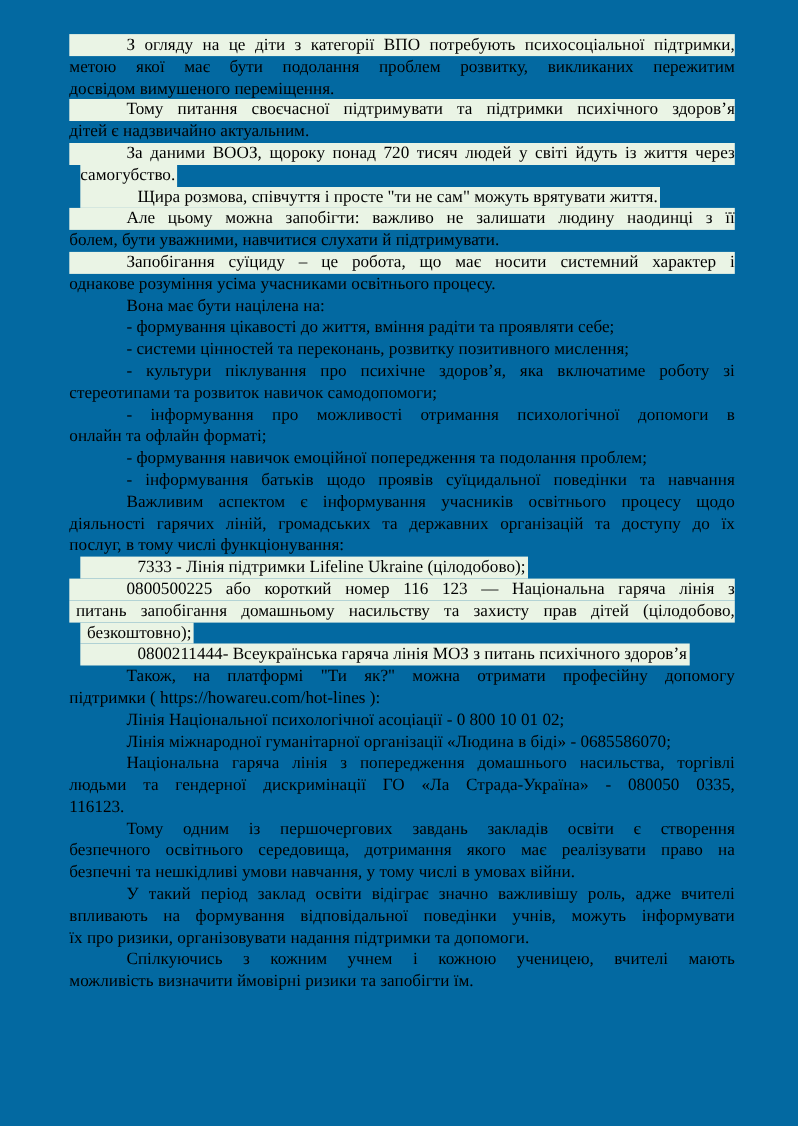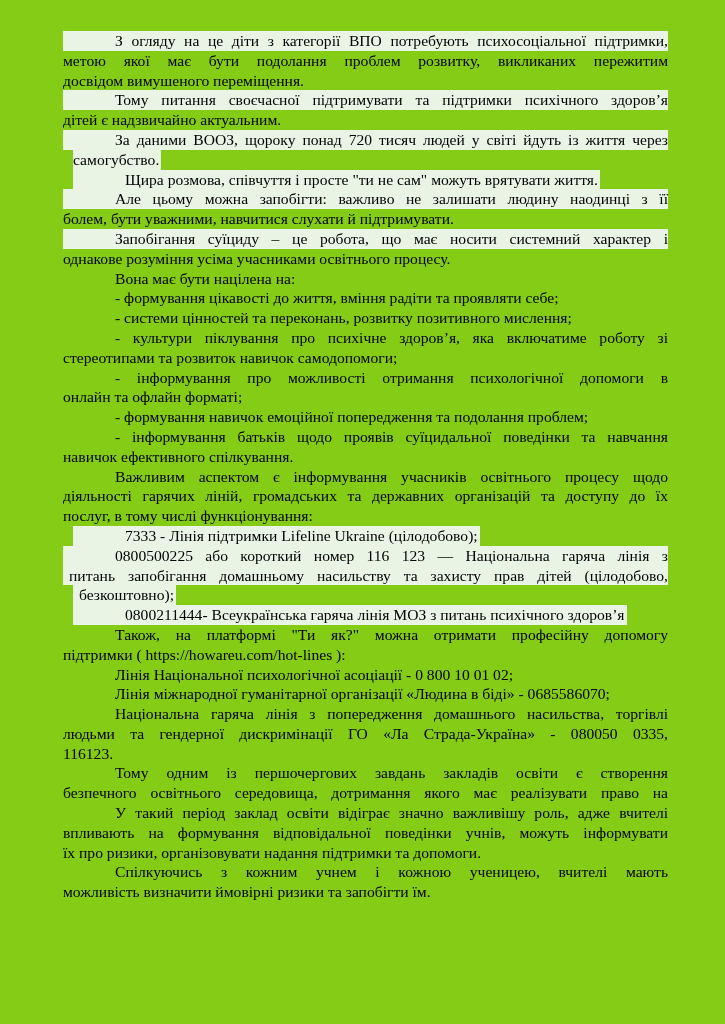--- a/index.html
+++ b/index.html
@@ -33,21 +33,21 @@
   .line.hl:not(.j) {
     width: -moz-fit-content;
     width: fit-content;
     padding-right: 2px;
     margin-left: 10px;
   }
 </style>
 </head>
 <body>
 
-<div class="page" style="background: #84cc16; color: rgb(0, 0, 0);">
+<div class="page" style="background: #0369a1; color: rgb(0, 0, 0);">
   <div>
       <div class="paragraph">
         <div class="line j ind hl">З огляду на це діти з категорії ВПО потребують психосоціальної підтримки,</div>
         <div class="line j">метою якої має бути подолання проблем розвитку, викликаних пережитим</div>
         <div class="line">досвідом вимушеного переміщення.</div>
       </div>
       <div class="paragraph">
         <div class="line j ind hl">Тому питання своєчасної підтримувати та підтримки психічного здоров’я</div>
         <div class="line">дітей є надзвичайно актуальним.</div>
       </div>
@@ -81,21 +81,20 @@
       </div>
       <div class="paragraph">
         <div class="line j ind">- інформування про можливості отримання психологічної допомоги в</div>
         <div class="line">онлайн та офлайн форматі;</div>
       </div>
       <div class="paragraph">
         <div class="line ind">- формування навичок емоційної попередження та подолання проблем;</div>
       </div>
       <div class="paragraph">
         <div class="line j ind">- інформування батьків щодо проявів суїцидальної поведінки та навчання</div>
-        <div class="line">навичок ефективного спілкування.</div>
       </div>
       <div class="paragraph">
         <div class="line j ind">Важливим аспектом є інформування учасників освітнього процесу щодо</div>
         <div class="line j">діяльності гарячих ліній, громадських та державних організацій та доступу до їх</div>
         <div class="line">послуг, в тому числі функціонування:</div>
       </div>
       <div class="paragraph">
         <div class="line ind hl">7333 - Лінія підтримки Lifeline Ukraine (цілодобово);</div>
       </div>
       <div class="paragraph">
@@ -117,20 +116,21 @@
         <div class="line ind">Лінія міжнародної гуманітарної організації «Людина в біді» - 0685586070;</div>
       </div>
       <div class="paragraph">
         <div class="line j ind">Національна гаряча лінія з попередження домашнього насильства, торгівлі</div>
         <div class="line j">людьми та гендерної дискримінації ГО «Ла Страда-Україна» - 080050 0335,</div>
         <div class="line">116123.</div>
       </div>
       <div class="paragraph">
         <div class="line j ind">Тому одним із першочергових завдань закладів освіти є створення</div>
         <div class="line j">безпечного освітнього середовища, дотримання якого має реалізувати право на</div>
+        <div class="line">безпечні та нешкідливі умови навчання, у тому числі в умовах війни.</div>
       </div>
       <div class="paragraph">
         <div class="line j ind">У такий період заклад освіти відіграє значно важливішу роль, адже вчителі</div>
         <div class="line j">впливають на формування відповідальної поведінки учнів, можуть інформувати</div>
         <div class="line">їх про ризики, організовувати надання підтримки та допомоги.</div>
       </div>
       <div class="paragraph">
         <div class="line j ind">Спілкуючись з кожним учнем і кожною ученицею, вчителі мають</div>
         <div class="line">можливість визначити ймовірні ризики та запобігти їм.</div>
       </div>

